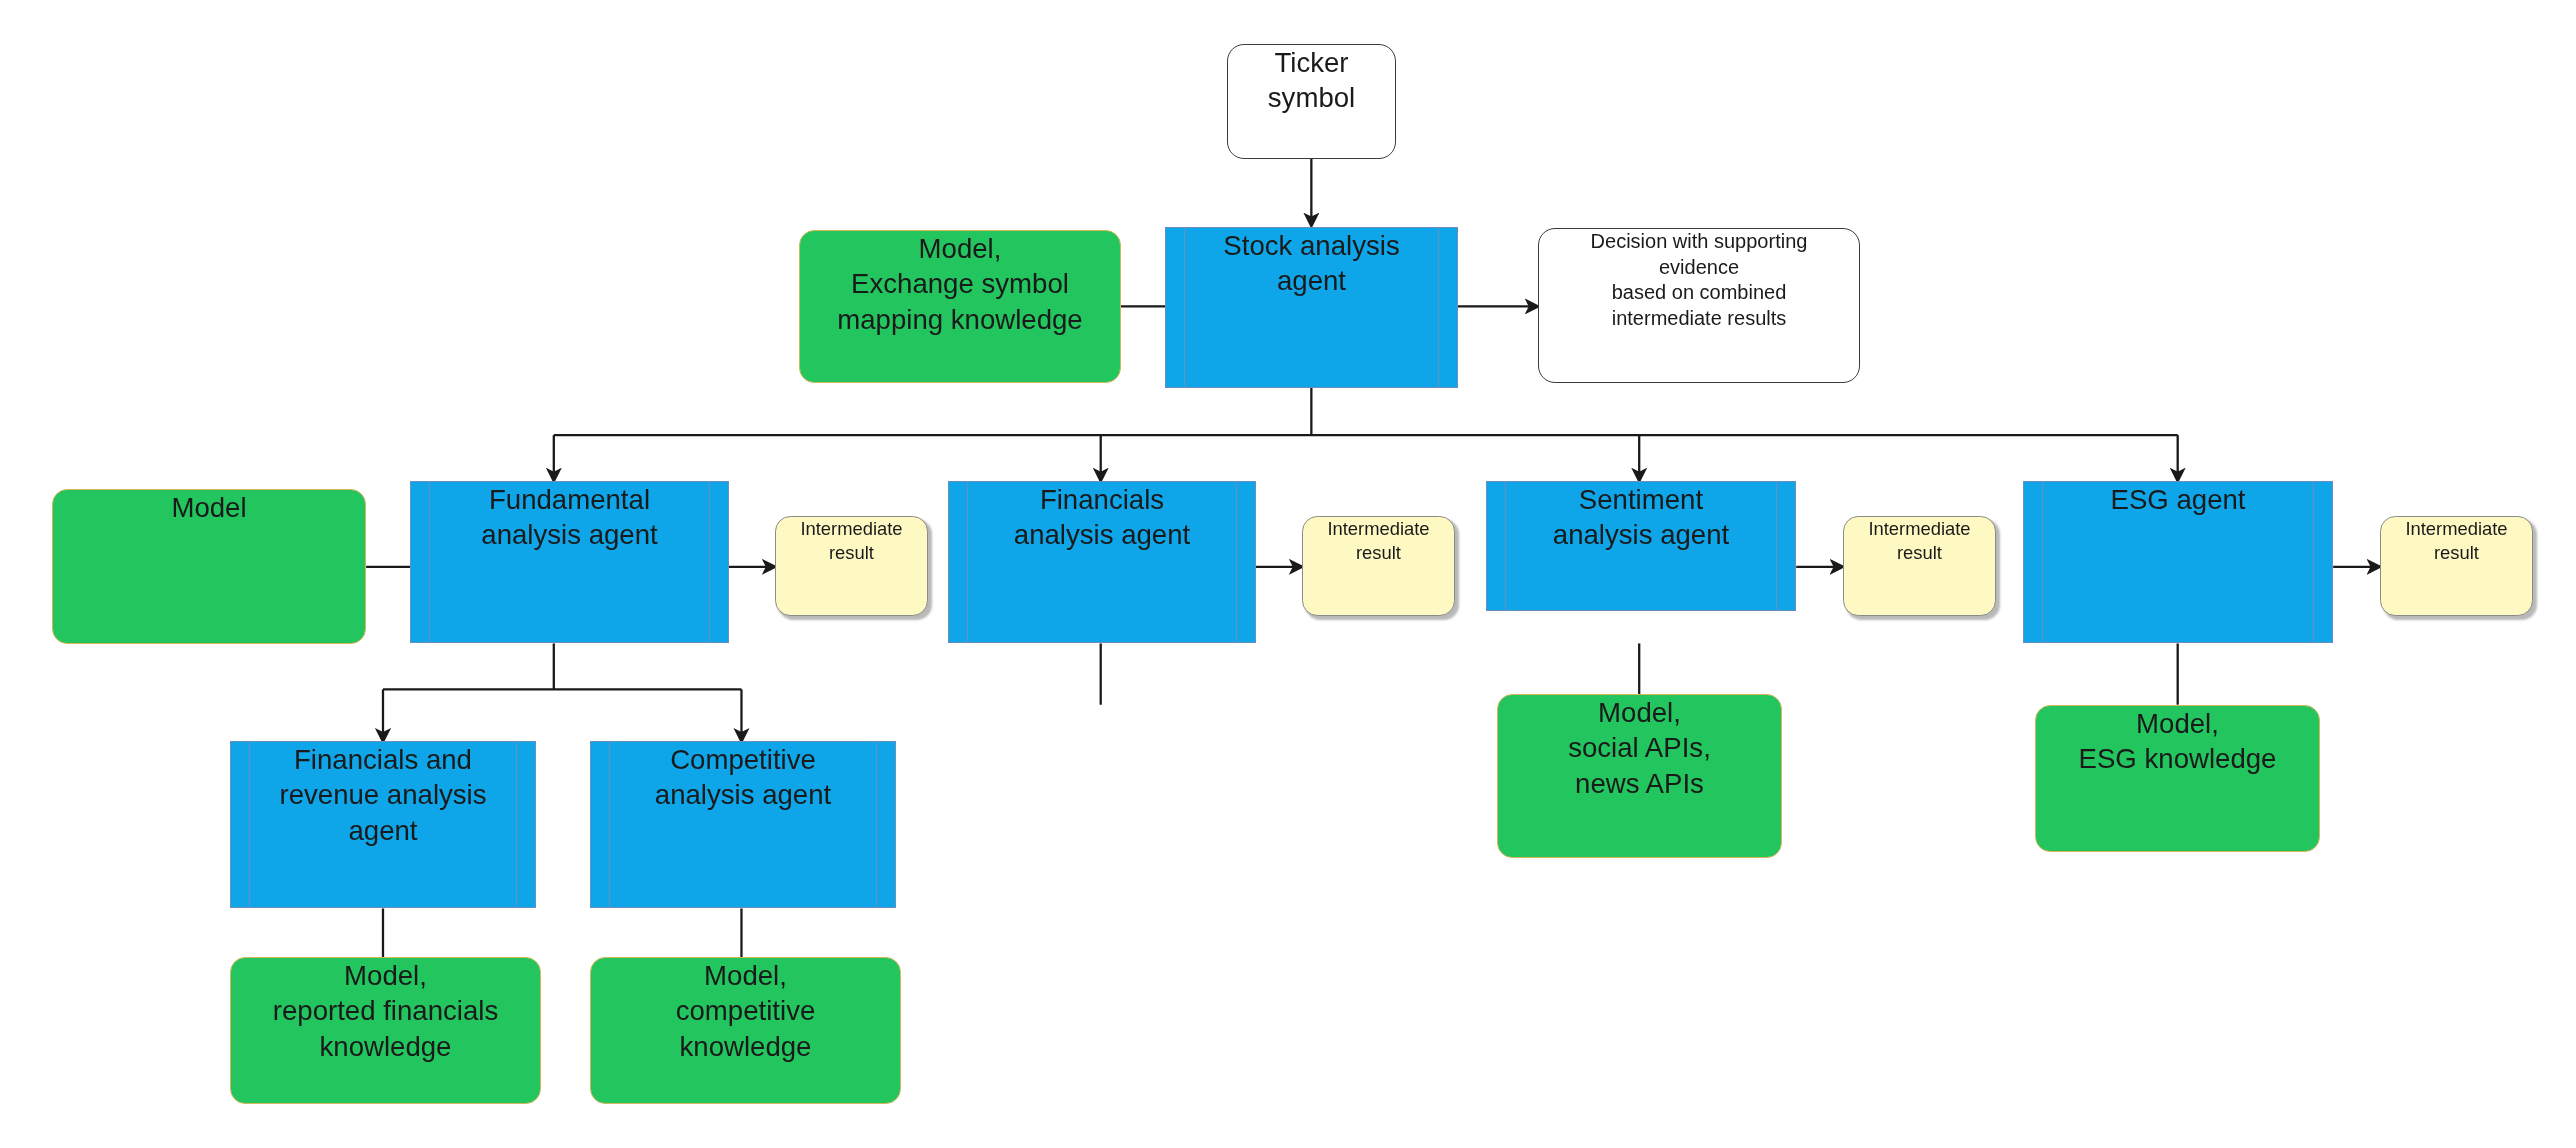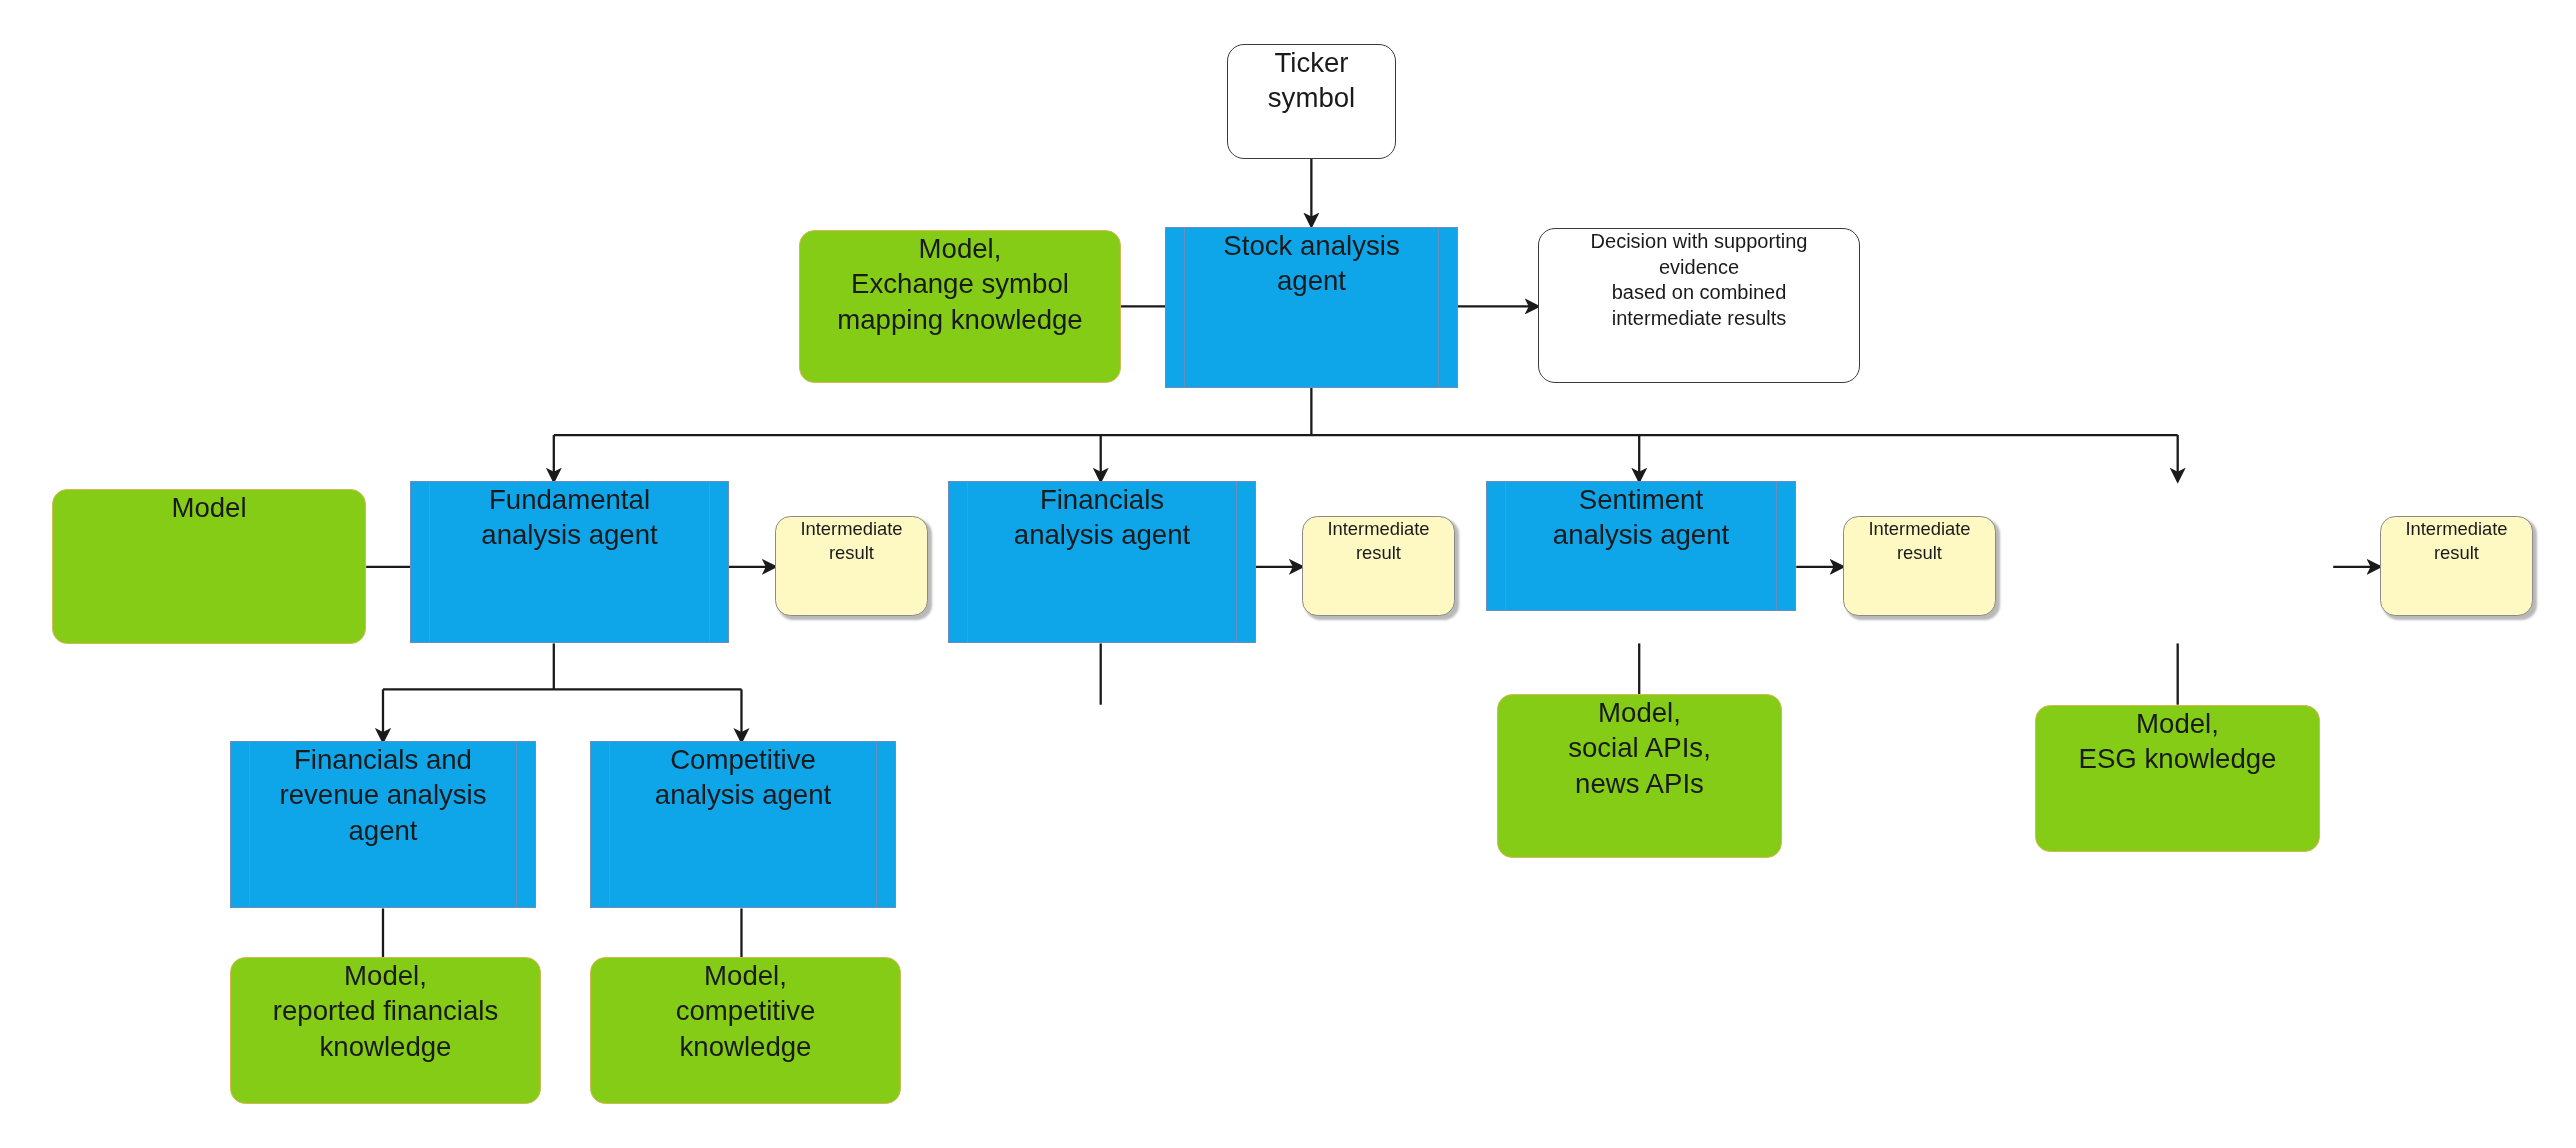--- a/index.html
+++ b/index.html
@@ -52,21 +52,21 @@
     bottom: 0;
     width: 0;
     border-left: 1.5px solid #6c8ebf;
   }
   .agent .rail.left  { left: 18.4px; }
   .agent .rail.right { right: 18.4px; }
   .agent .agent-label { position: relative; z-index: 2; }
 
   
   .knowledge {
-    background: #84cc16;
+    background: #22c55e;
     border: 1.5px solid #d6b656;
     border-radius: 15.3px;
     font-size: 27.6px;
     padding: 0 17px;
   }
 
   
   .terminator {
     background: #ffffff;
     border: 1.5px solid #3b3b3b;
@@ -191,20 +191,25 @@
     <span class="rail right"></span>
     <span class="agent-label">Sentiment
 analysis agent</span>
   </div>
 
   <div class="node result" style="left:1843px; top:516px; width:153px; height:100px;">
     <span>Intermediate
 result</span>
   </div>
 
+  <div class="node agent" style="left:2023px; top:481px; width:310px; height:162px;">
+    <span class="rail left"></span>
+    <span class="rail right"></span>
+    <span class="agent-label">ESG agent</span>
+  </div>
 
   <div class="node result" style="left:2380px; top:516px; width:153px; height:100px;">
     <span>Intermediate
 result</span>
   </div>
 
 
   <div class="node knowledge" style="left:1497px; top:694px; width:285px; height:164px;">
     <span>Model,
 social APIs,

